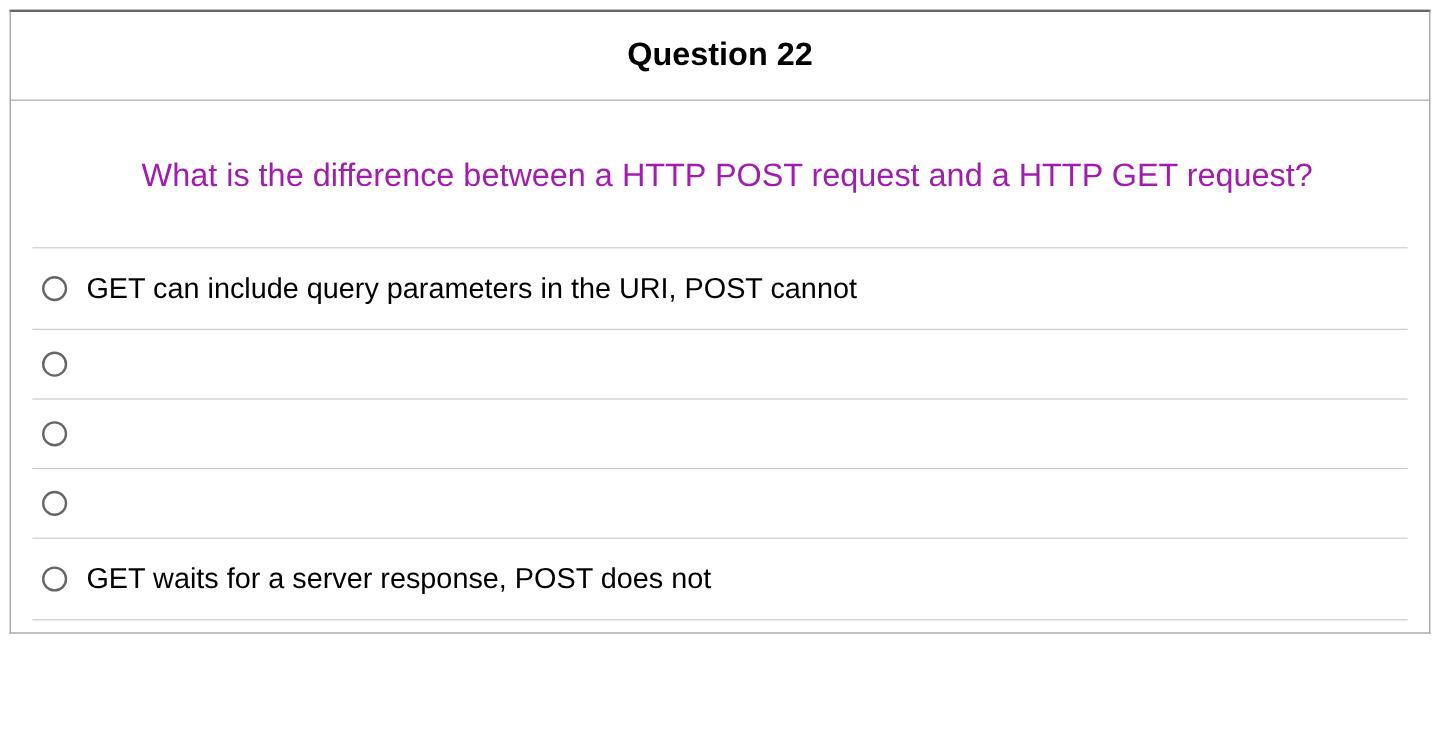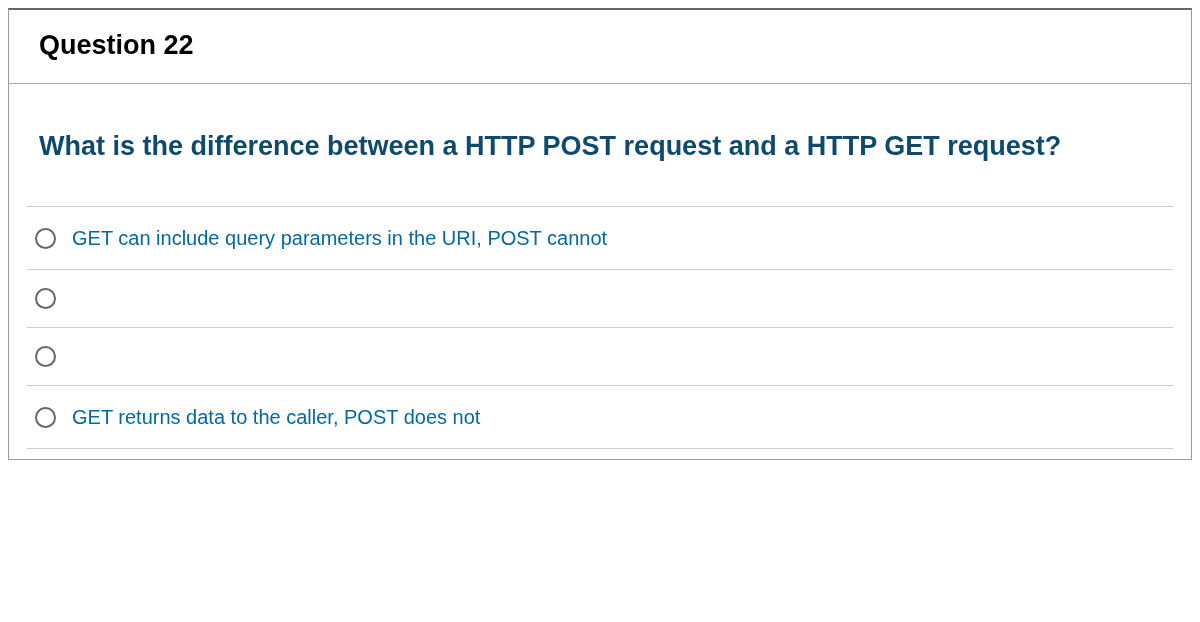--- a/index.html
+++ b/index.html
@@ -1,18 +1,19 @@
 <!DOCTYPE html>
 <html><head>
   <meta charset="utf-8">
   <style>
     * {
       margin: 0;
       padding: 0;
       box-sizing: border-box;
+      text-align: center;
     }
     body {
       font-family: Arial, Helvetica, sans-serif;
       background: #ffffff;
       width: 1200px;
       height: 622px;
       overflow: hidden;
     }
     .question-card {
       border: 1px solid #999;
@@ -27,22 +28,22 @@
     .question-title {
       font-size: 27px;
       font-weight: bold;
       color: #000;
     }
     .question-body {
       padding: 45px 18px 10px 18px;
     }
     .question-prompt {
       font-size: 27px;
-      font-weight: 700;
-      color: #0c4a6e;
+      font-weight: 400;
+      color: #a21caf;
       margin: 0 0 42px 12px;
       line-height: 1.3;
     }
     .options {
       border-top: 1px solid #ccc;
     }
     .option-row {
       display: flex;
       align-items: center;
       padding: 18px 4px 18px 8px;
@@ -52,22 +53,22 @@
     .radio {
       width: 21px;
       height: 21px;
       border: 2px solid #666;
       border-radius: 50%;
       flex: 0 0 auto;
       margin-right: 16px;
       background: #fff;
     }
     .option-label {
-      font-size: 20px;
-      color: #0369a1;
+      font-size: 24px;
+      color: #000000;
       line-height: 1.3;
     }
   </style>
 </head>
 <body>
 
 <div class="question-card">
   <div class="question-header">
     <div class="question-title">Question 22</div>
   </div>
@@ -79,17 +80,20 @@
         <span class="option-label">GET can include query parameters in the URI, POST cannot</span>
       </div>
       <div class="option-row">
         <span class="radio"></span>
       </div>
       <div class="option-row">
         <span class="radio"></span>
       </div>
       <div class="option-row">
         <span class="radio"></span>
-        <span class="option-label">GET returns data to the caller, POST does not</span>
+      </div>
+      <div class="option-row">
+        <span class="radio"></span>
+        <span class="option-label">GET waits for a server response, POST does not</span>
       </div>
     </div>
   </div>
 </div>
 
 </body></html>

